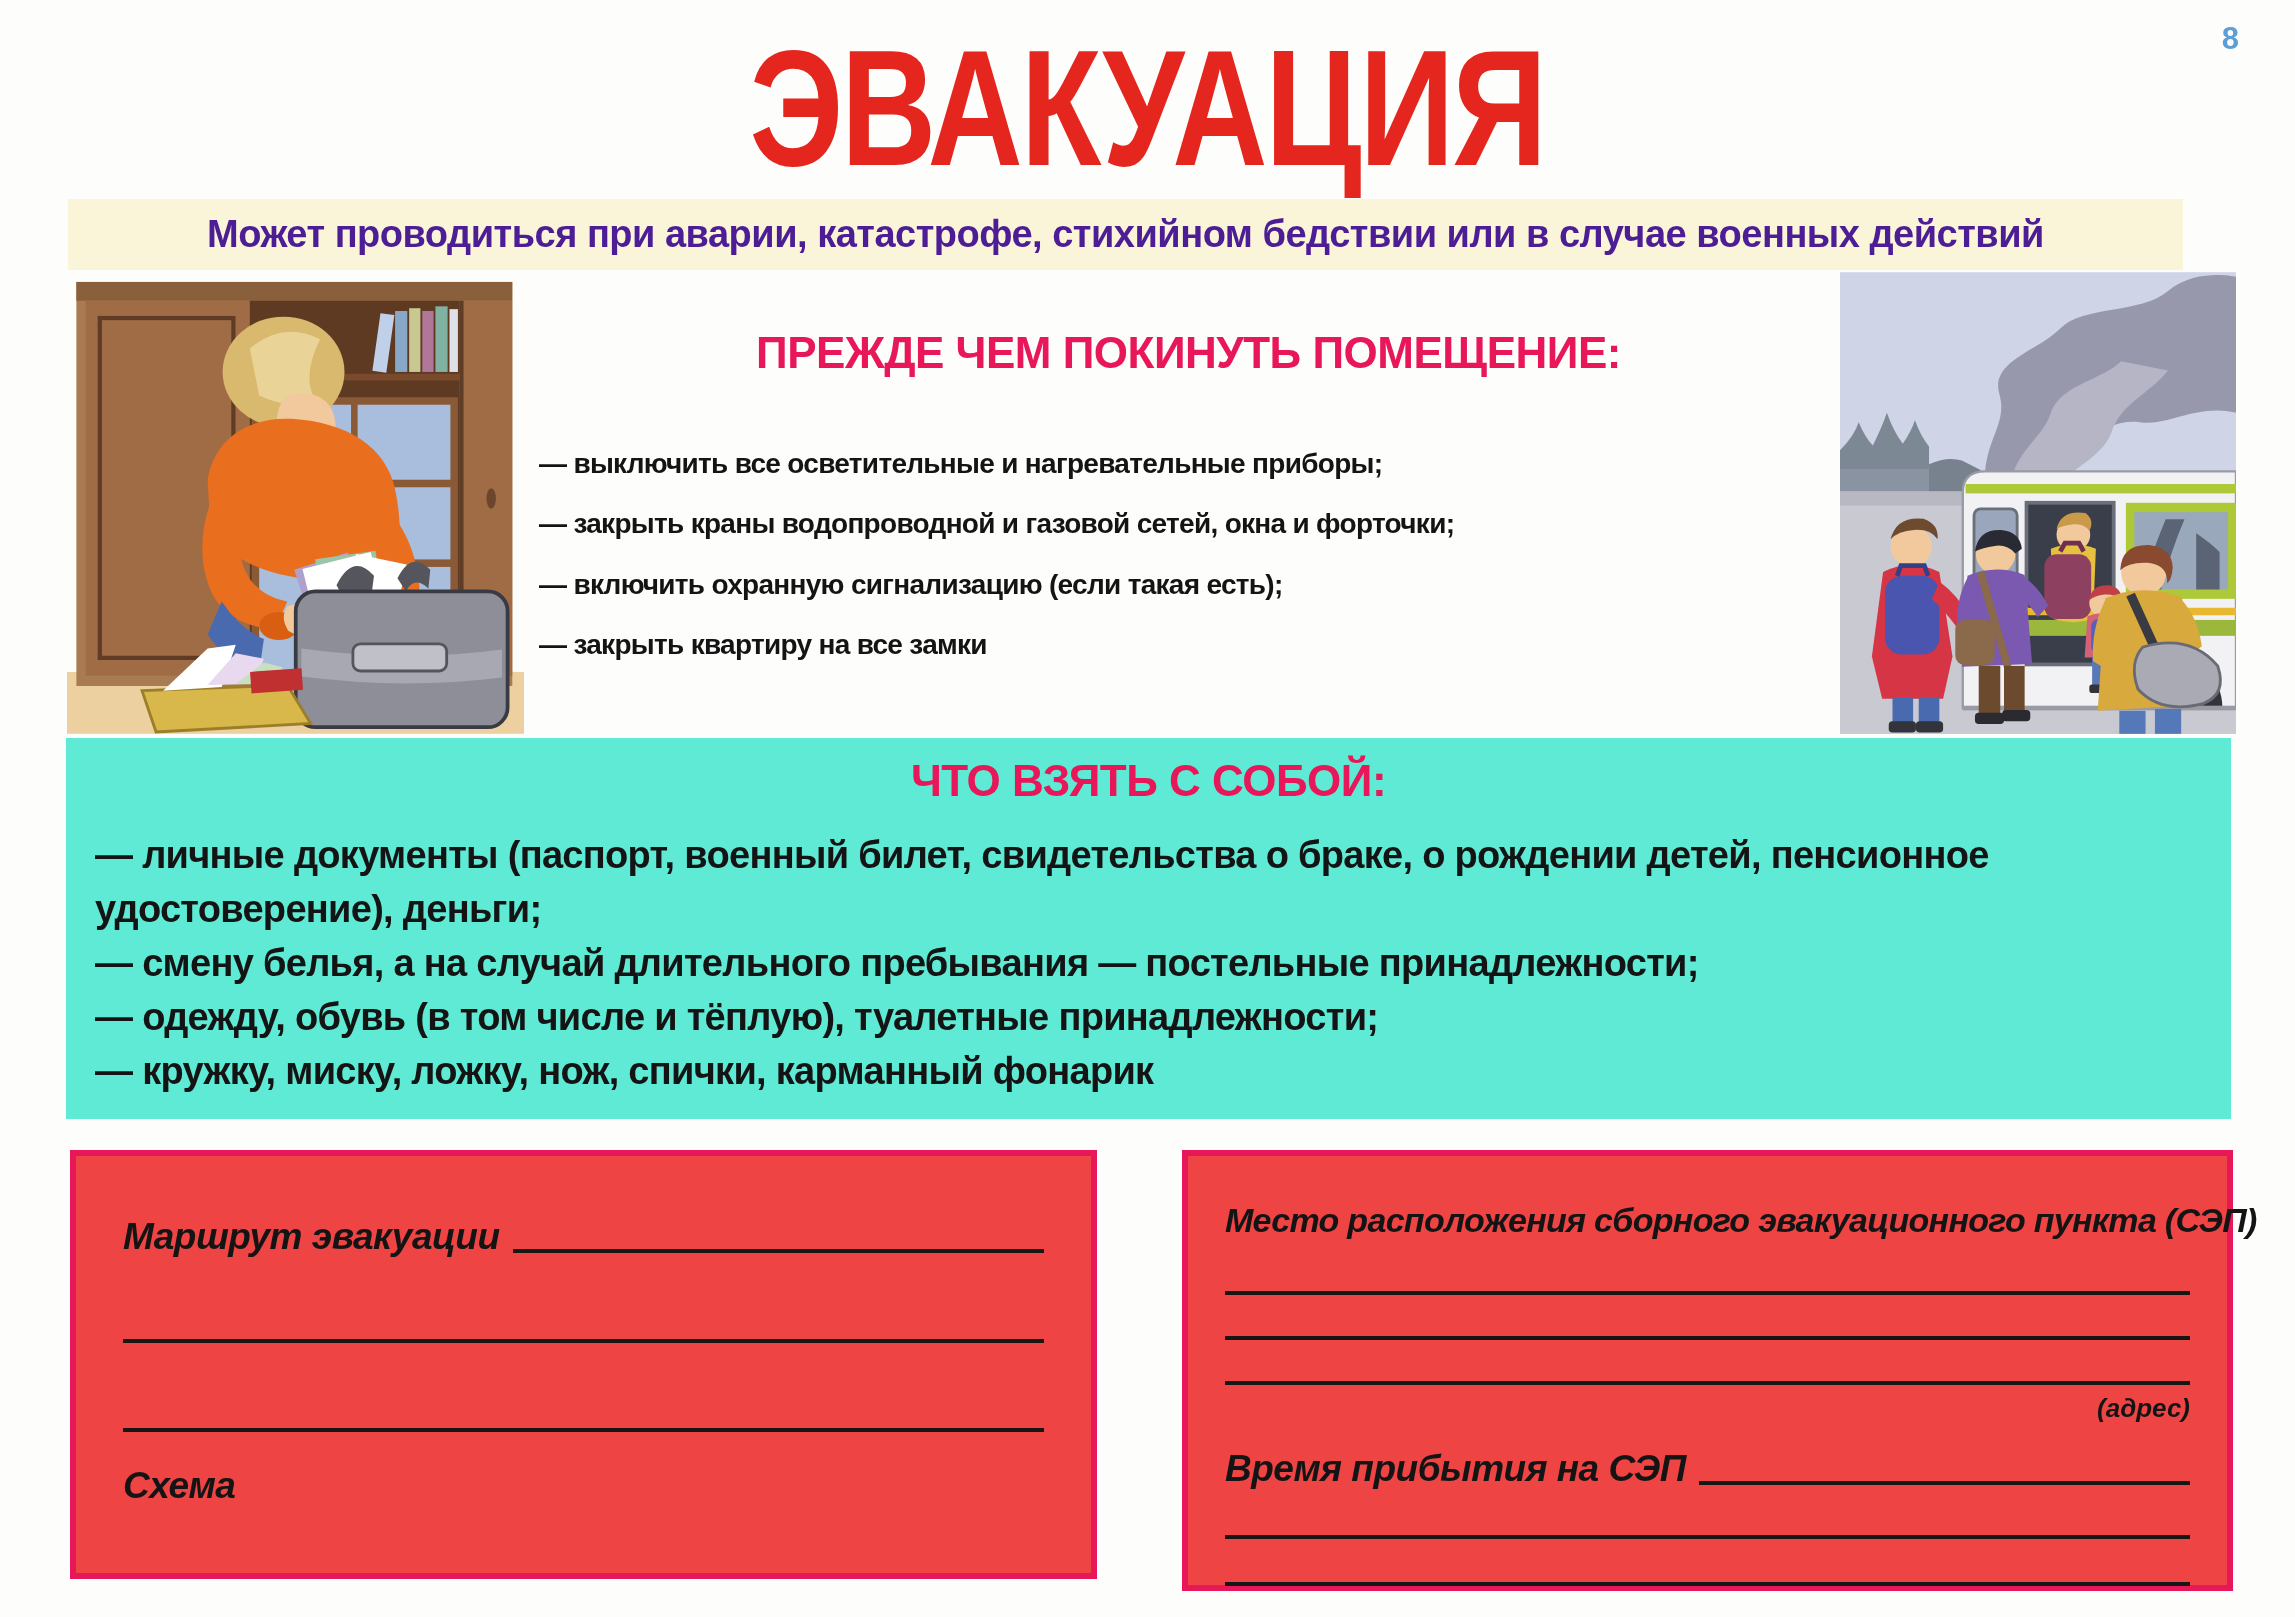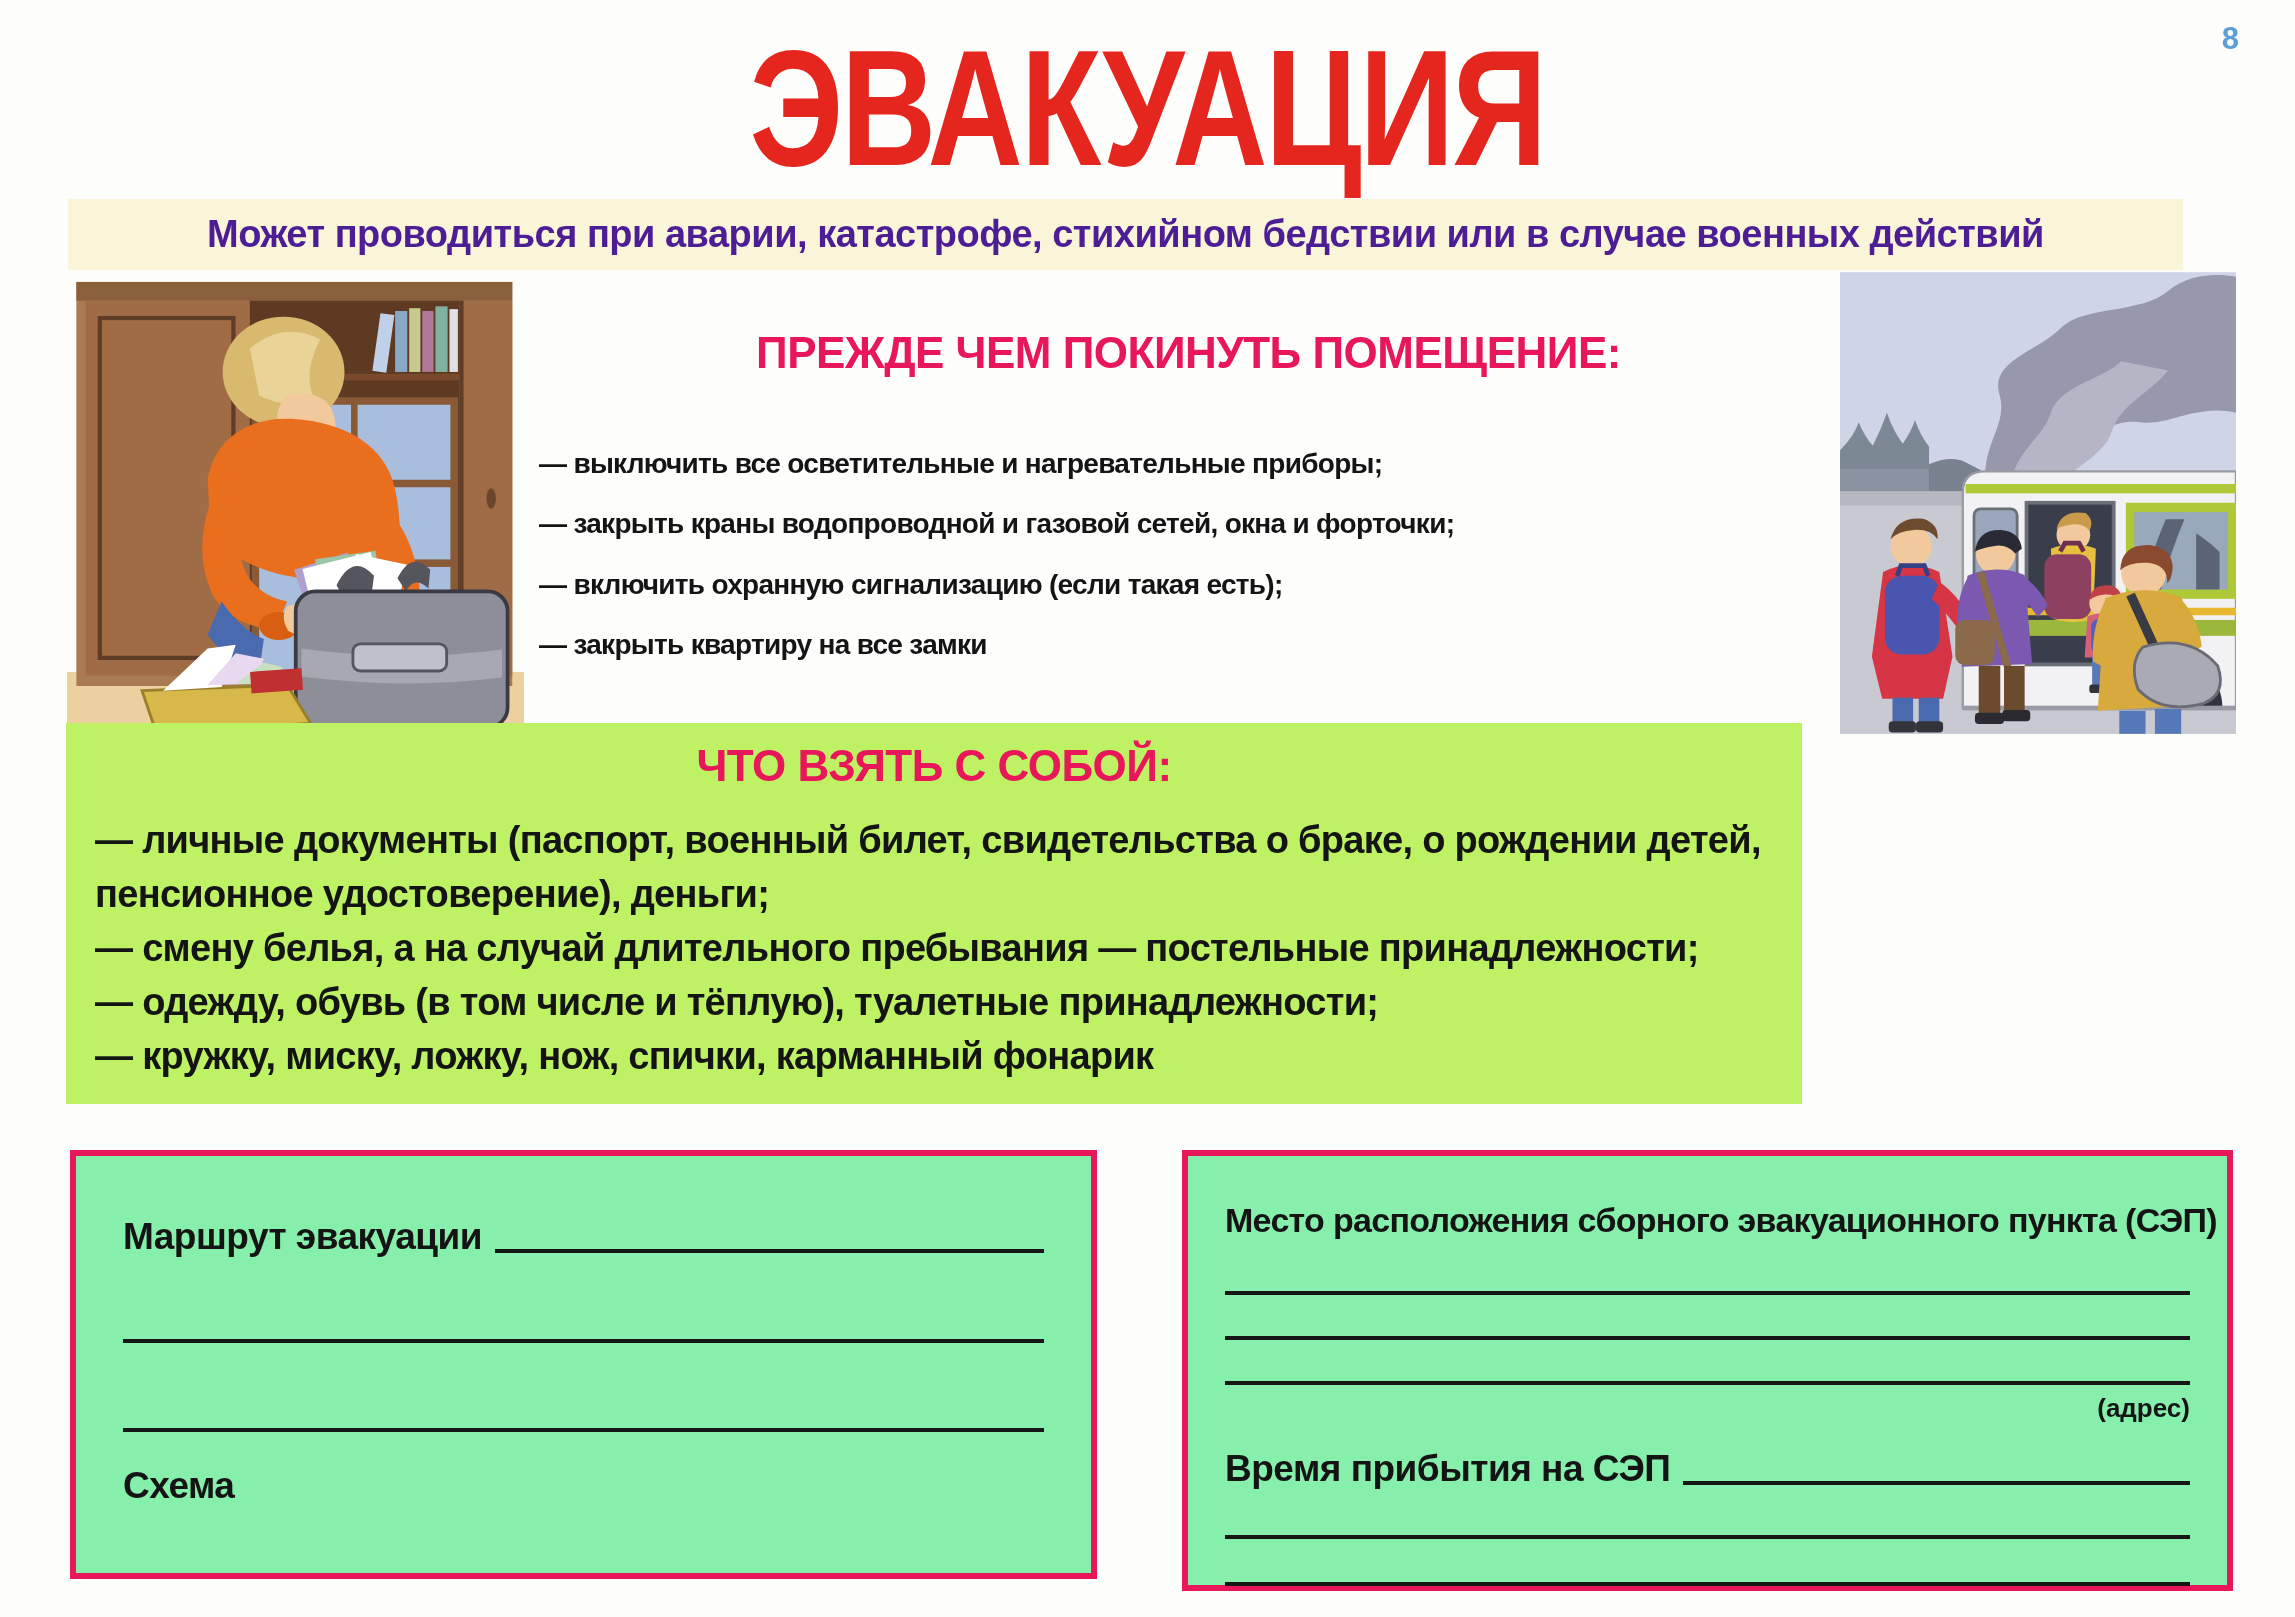--- a/index.html
+++ b/index.html
@@ -52,35 +52,36 @@
   .before-heading{margin-bottom:70px;}
   .plain-list{list-style:none;margin:0;padding:0;}
   .plain-list li{
     font-size:28px;font-weight:bold;line-height:1.12;
     letter-spacing:-0.7px;
     margin-bottom:29px;
   }
 
   
   .yellow-section{
-    left:66px;top:723px;width:1736px;
-    background:#bef264;
+    left:66px;top:738px;width:2165px;
+    background:#5eead4;
     padding:18px 0 19.7px 0;
   }
   .yellow-heading{margin-bottom:23.4px;}
   .yellow-list{margin:0 26px 0 29px;}
   .yellow-list li{
     font-size:38px;font-weight:bold;line-height:1.42;
     letter-spacing:-0.7px;margin-bottom:0;
   }
 
   
   .fill-box{
-    border:6.1px solid #e8175a;background:#86efac;
+    border:6.1px solid #e8175a;background:#ef4444;
     box-sizing:border-box;
+    font-style:italic;
   }
   .route-box{left:70px;top:1150px;width:1027px;height:429px;padding:0 47px;}
   .sep-box{left:1182px;top:1150px;width:1051px;height:441px;padding:0 37px;}
 
   .box-label{font-size:37px;font-weight:bold;letter-spacing:-0.5px;white-space:nowrap;}
   .label-line-row{display:flex;align-items:flex-end;}
   .write-line{border-bottom:4.2px solid #161616;}
   .grow-line{flex:1 1 auto;margin-left:13px;margin-bottom:4.7px;}
   .full-line{width:100%;height:0;}
 

